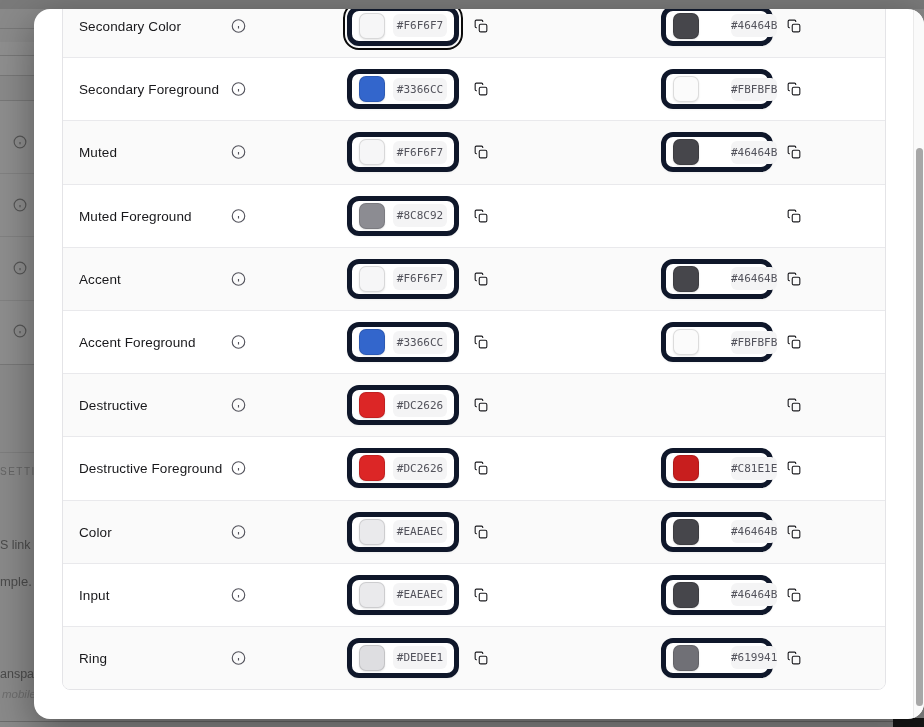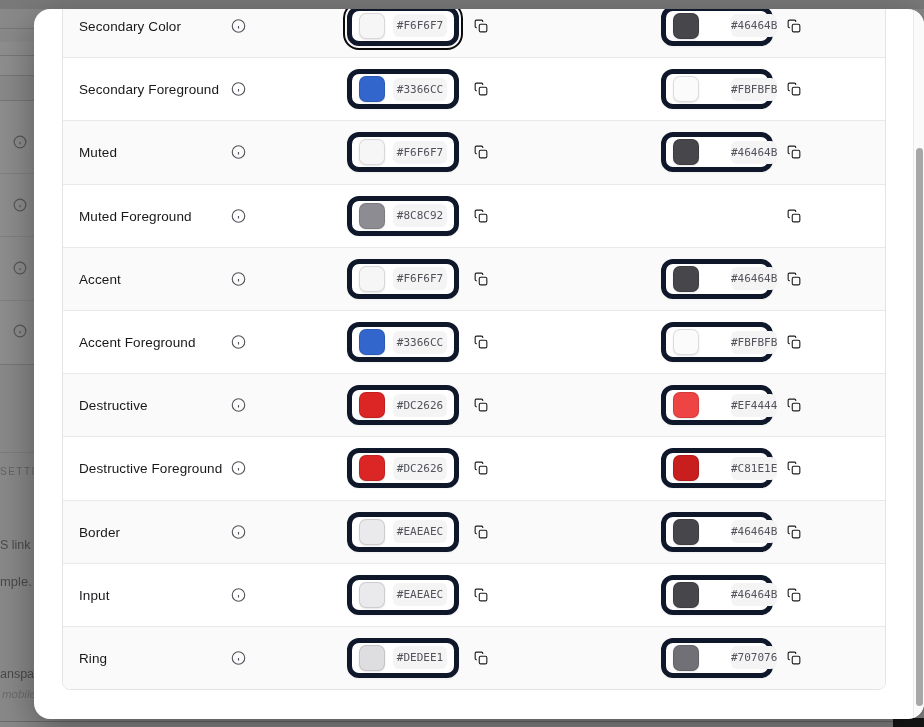--- a/index.html
+++ b/index.html
@@ -332,24 +332,20 @@
       <span class="swatch" style="background: rgb(220, 38, 38);"></span>
       <span class="hex">#DC2626</span>
     </button>
     <button class="copy-btn c1">
       <svg width="14" height="14" viewBox="0 0 24 24" fill="none" stroke="currentColor" stroke-width="1.9">
               <rect x="9" y="9" width="13" height="13" rx="2.5"></rect>
               <path d="M5 15H4a2 2 0 0 1-2-2V4a2 2 0 0 1 2-2h9a2 2 0 0 1 2 2v1"></path>
             </svg>
     </button>
 
-    <button class="pill dark">
-      <span class="swatch" style="background: rgb(239, 68, 68);"></span>
-      <span class="hex">#EF4444</span>
-    </button>
     <button class="copy-btn c2">
       <svg width="14" height="14" viewBox="0 0 24 24" fill="none" stroke="currentColor" stroke-width="1.9">
               <rect x="9" y="9" width="13" height="13" rx="2.5"></rect>
               <path d="M5 15H4a2 2 0 0 1-2-2V4a2 2 0 0 1 2-2h9a2 2 0 0 1 2 2v1"></path>
             </svg>
     </button>
   </div>
 
   <div class="row">
     <span class="label">Destructive Foreground</span>
@@ -378,21 +374,21 @@
     </button>
     <button class="copy-btn c2">
       <svg width="14" height="14" viewBox="0 0 24 24" fill="none" stroke="currentColor" stroke-width="1.9">
               <rect x="9" y="9" width="13" height="13" rx="2.5"></rect>
               <path d="M5 15H4a2 2 0 0 1-2-2V4a2 2 0 0 1 2-2h9a2 2 0 0 1 2 2v1"></path>
             </svg>
     </button>
   </div>
 
   <div class="row">
-    <span class="label">Border</span>
+    <span class="label">Color</span>
     <button class="info-btn">
       <svg width="15" height="15" viewBox="0 0 24 24" fill="none" stroke="currentColor" stroke-width="1.8">
               <circle cx="12" cy="12" r="10"></circle>
               <line x1="12" y1="16" x2="12" y2="12"></line>
               <line x1="12" y1="8" x2="12.01" y2="8"></line>
             </svg>
     </button>
 
     <button class="pill light">
       <span class="swatch" style="background: rgb(234, 234, 236);"></span>
@@ -466,21 +462,21 @@
     </button>
     <button class="copy-btn c1">
       <svg width="14" height="14" viewBox="0 0 24 24" fill="none" stroke="currentColor" stroke-width="1.9">
               <rect x="9" y="9" width="13" height="13" rx="2.5"></rect>
               <path d="M5 15H4a2 2 0 0 1-2-2V4a2 2 0 0 1 2-2h9a2 2 0 0 1 2 2v1"></path>
             </svg>
     </button>
 
     <button class="pill dark">
       <span class="swatch" style="background: rgb(112, 112, 118);"></span>
-      <span class="hex">#707076</span>
+      <span class="hex">#619941</span>
     </button>
     <button class="copy-btn c2">
       <svg width="14" height="14" viewBox="0 0 24 24" fill="none" stroke="currentColor" stroke-width="1.9">
               <rect x="9" y="9" width="13" height="13" rx="2.5"></rect>
               <path d="M5 15H4a2 2 0 0 1-2-2V4a2 2 0 0 1 2-2h9a2 2 0 0 1 2 2v1"></path>
             </svg>
     </button>
   </div>
 </div>
   </div>

